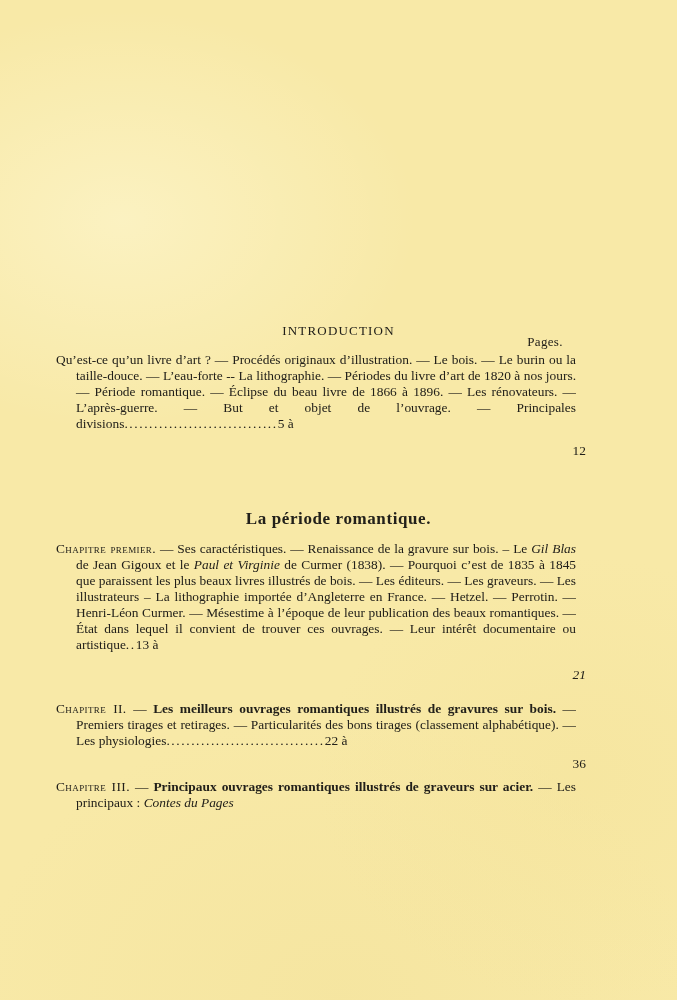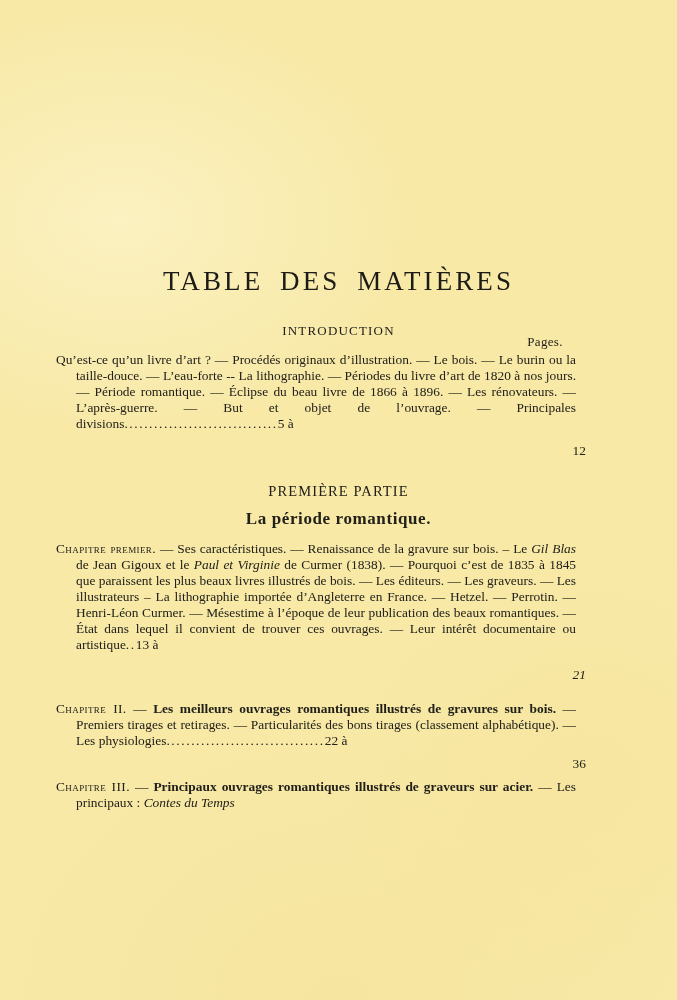--- a/index.html
+++ b/index.html
@@ -123,49 +123,47 @@
     font-weight: 700;
     letter-spacing: 0.6px;
   }
 </style>
 </head>
 <body>
 
 <div class="page">
   <div class="paper-texture"></div>
 
-  <h1 class="doc-title">TABLE DES MATIÈRES</h1>
 
   <h2 class="introduction-heading">INTRODUCTION</h2>
 
   <div class="pages-label">Pages.</div>
 
   <div class="entry" style="top:352px;">
     <div class="body">
       <span class="first-line-pull">Qu’est-ce qu’un livre d’art ? — Procédés originaux d’illustration. — Le bois. — Le burin ou la taille-douce. — L’eau-forte -- La lithographie. — Périodes du livre d’art de 1820 à nos jours. — Période romantique. — Éclipse du beau livre de 1866 à 1896. — Les rénovateurs. — L’après-guerre. — But et objet de l’ouvrage. — Principales divisions</span><span class="leaders">...............................</span><span class="pagenum-left">5 à</span>
     </div>
     <span class="pagenum-right" style="top:90.5px; left:490px;">12</span>
   </div>
 
-  <div class="part-heading" style="top:483px;">PREMIÈRE PARTIE</div>
   <div class="part-subtitle" style="top:509px;">La période romantique.</div>
 
   <div class="entry" style="top:541px;">
     <div class="body">
       <span class="first-line-pull smallcaps">Chapitre premier.</span><span>&nbsp;<span>—</span></span><span> Ses caractéristiques. — Renaissance de la gravure sur bois. – Le </span><span class="ital">Gil Blas</span><span> de Jean Gigoux et le </span><span class="ital">Paul et Virginie</span><span> de Curmer (1838). — Pourquoi c’est de 1835 à 1845 que paraissent les plus beaux livres illustrés de bois. — Les éditeurs. — Les graveurs. — Les illustrateurs – La lithographie importée d’Angleterre en France. — Hetzel. — Perrotin. — Henri-Léon Curmer. — Mésestime à l’époque de leur publication des beaux romantiques. — État dans lequel il convient de trouver ces ouvrages. — Leur intérêt documentaire ou artistique</span><span class="leaders">..</span><span class="pagenum-left">13 à</span>
     </div>
     <span class="pagenum-right" style="top:126px; left:490px;font-style:italic;">21</span>
   </div>
 
   <div class="entry" style="top:701px;">
     <div class="body">
       <span class="first-line-pull smallcaps">Chapitre II.</span><span>&nbsp;<span>—</span></span><span class="bold"> Les meilleurs ouvrages romantiques illustrés de gravures sur bois.</span><span> — Premiers tirages et retirages. — Particularités des bons tirages (classement alphabétique). — Les physiologies</span><span class="leaders">................................</span><span class="pagenum-left">22 à</span>
     </div>
     <span class="pagenum-right" style="top:54.5px; left:490px;">36</span>
   </div>
 
   <div class="entry" style="top:779px;">
     <div class="body">
-      <span class="first-line-pull smallcaps">Chapitre III.</span><span>&nbsp;<span>—</span></span><span class="bold"> Principaux ouvrages romantiques illustrés de graveurs sur acier.</span><span> — Les principaux : </span><span class="ital">Contes du Temps</span>
+      <span class="first-line-pull smallcaps">Chapitre III.</span><span>&nbsp;<span>—</span></span><span class="bold"> Principaux ouvrages romantiques illustrés de graveurs sur acier.</span><span> — Les principaux : </span><span class="ital">Contes du Pages</span>
     </div>
   </div>
 
 </div>
 
 </body></html>

